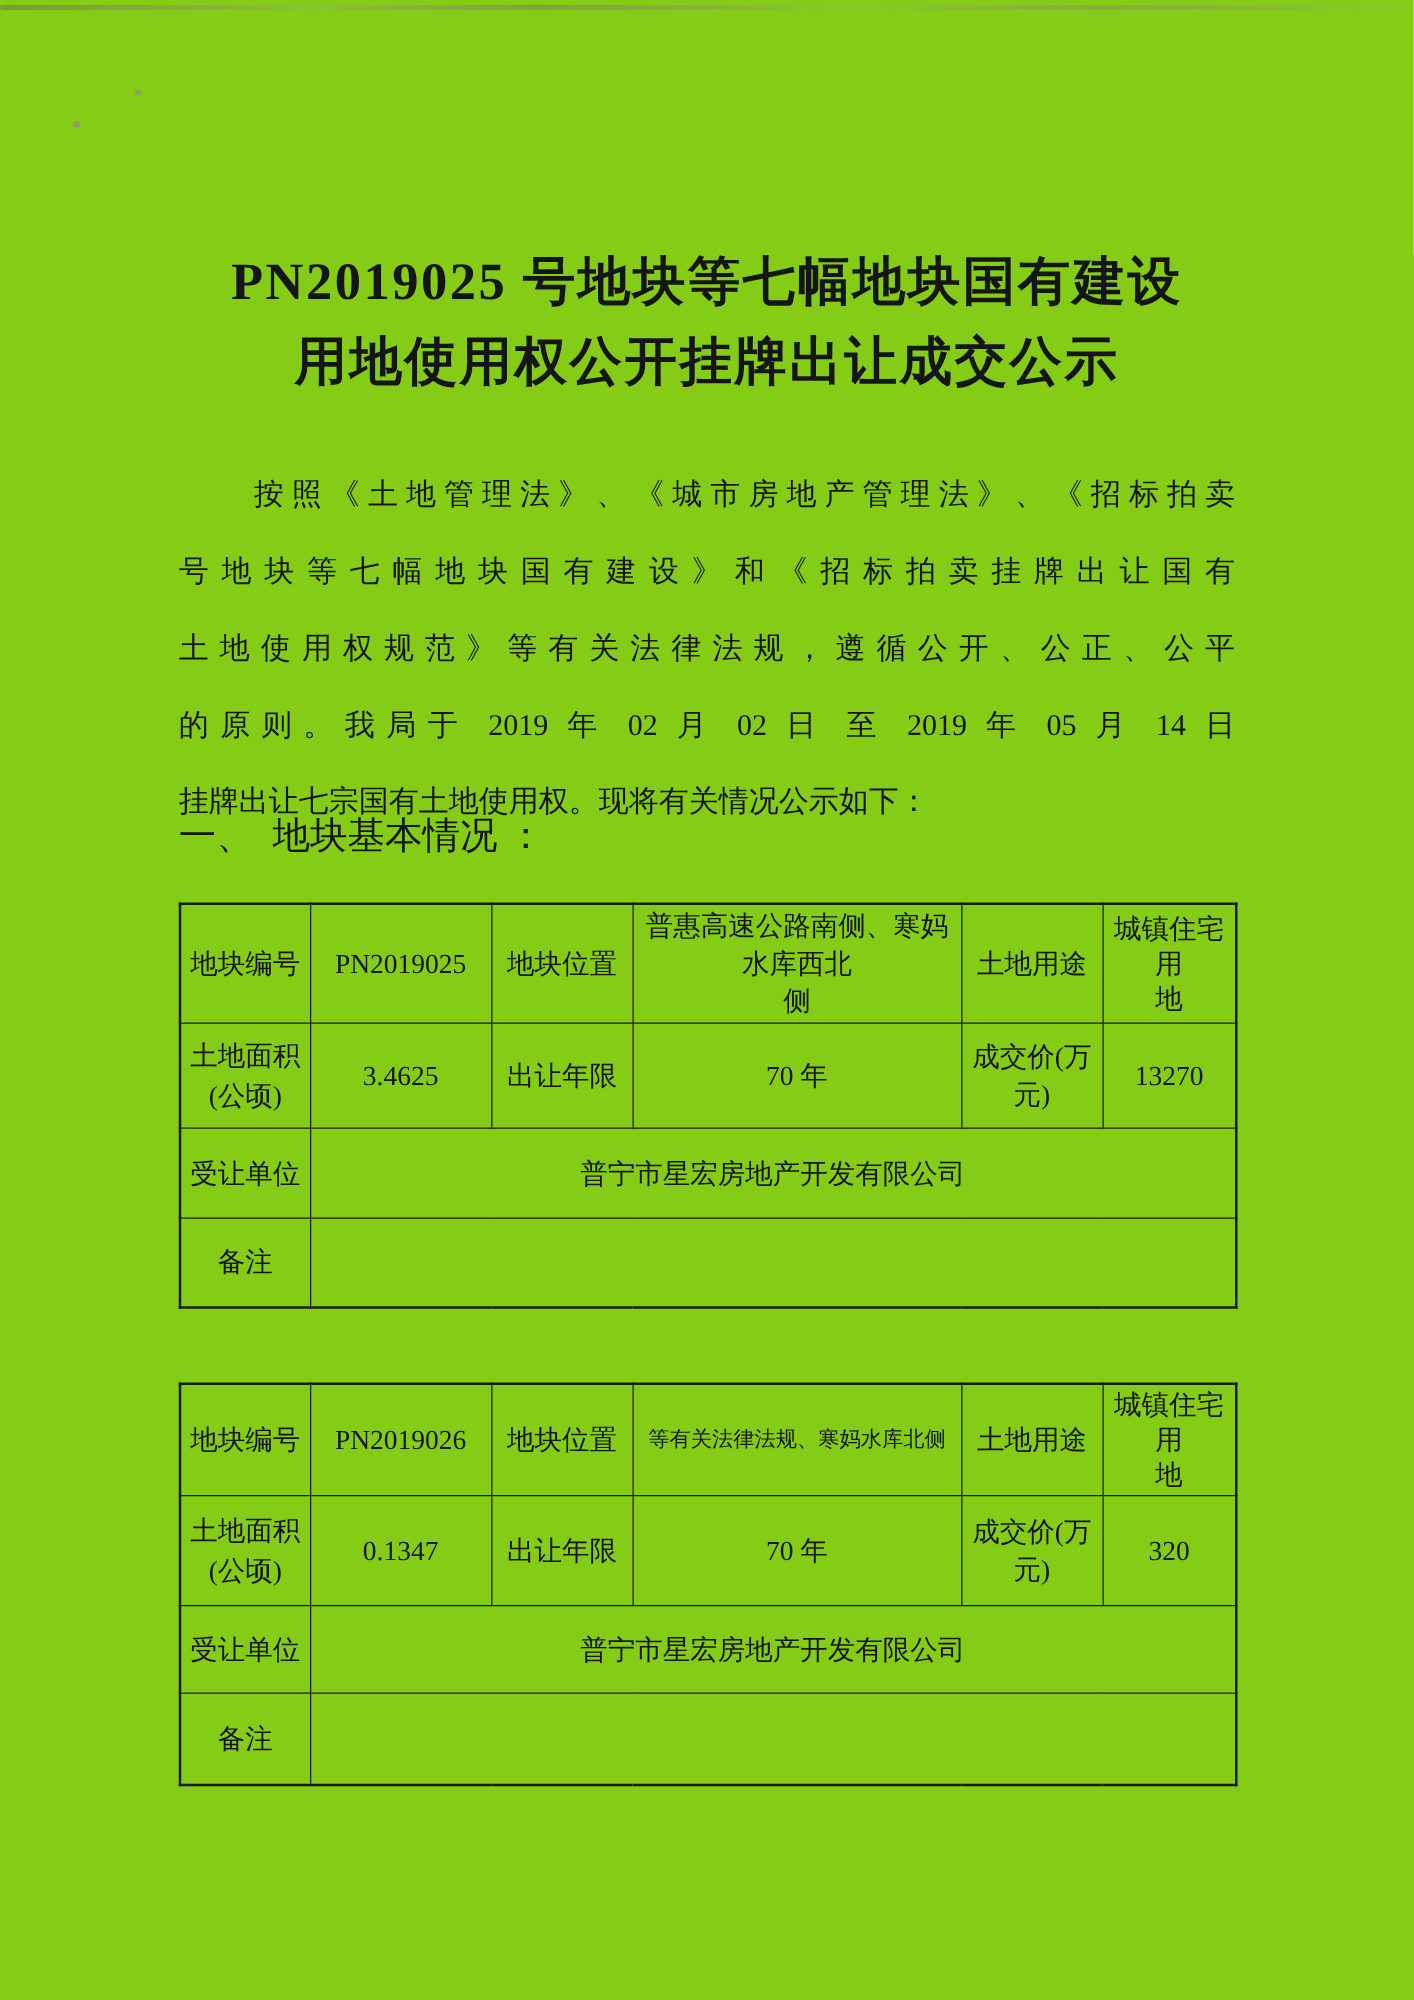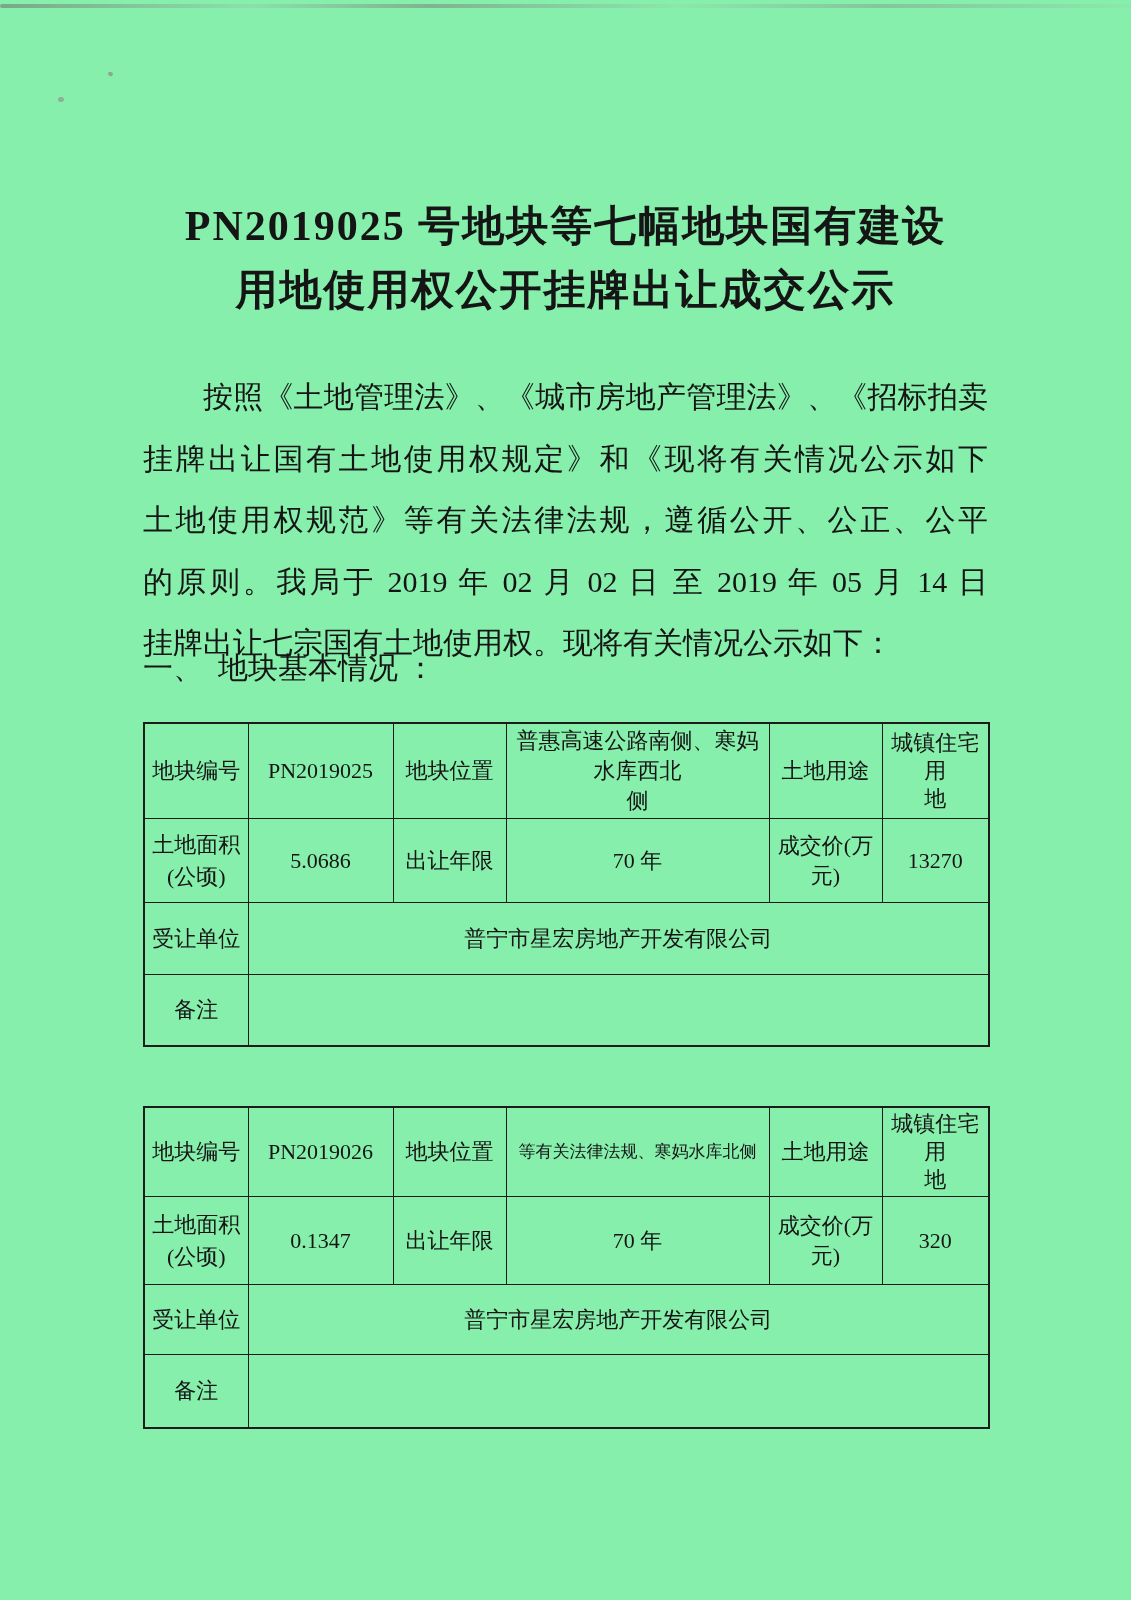--- a/index.html
+++ b/index.html
@@ -1,20 +1,20 @@
 <!DOCTYPE html>
 <html><head>
 <meta charset="utf-8">
 <style>
   html,body{margin:0;padding:0;background:#e8e8e6;}
   .page{
     position:relative;
     width:1131px;height:1600px;
     margin:0 auto;
-    background:#86efac;
+    background:#84cc16;
     overflow:hidden;
     font-family:"Liberation Serif","DejaVu Serif",serif;
     color:#151515;
   }
   
   .top-edge{
     position:absolute;top:4px;left:0;width:1131px;height:4px;
     background:linear-gradient(90deg,
       rgba(110,110,105,.55) 0%,rgba(160,160,155,.18) 22%,
       rgba(120,120,115,.5) 38%,rgba(175,175,170,.12) 60%,
@@ -27,21 +27,21 @@
 
   
   .doc-title{
     position:absolute;top:194px;left:0;width:1131px;
     text-align:center;font-size:42px;font-weight:bold;
     line-height:64px;letter-spacing:2px;
   }
   
   .body-text{
     position:absolute;top:366px;left:143px;width:845px;
-    font-size:30px;line-height:61.5px;
+    font-size:24px;line-height:61.5px;
   }
   .para-line{text-align:justify;text-align-last:justify;}
   .para-line.indent{padding-left:60px;}
   .para-line.no-justify{text-align:left;text-align-last:left;}
   .section-heading{
     position:absolute;top:648px;left:143px;width:845px;
     font-size:30px;white-space:pre;
   }
 
   
@@ -84,21 +84,21 @@
   <div class="speck speck-1"></div>
   <div class="speck speck-2"></div>
 
   <div class="doc-title">
     <div>PN2019025 号地块等七幅地块国有建设</div>
     <div>用地使用权公开挂牌出让成交公示</div>
   </div>
 
   <div class="body-text">
     <div class="para-line indent">按照《土地管理法》、《城市房地产管理法》、《招标拍卖</div>
-    <div class="para-line">挂牌出让国有土地使用权规定》和《现将有关情况公示如下</div>
+    <div class="para-line">号地块等七幅地块国有建设》和《招标拍卖挂牌出让国有</div>
     <div class="para-line">土地使用权规范》等有关法律法规，遵循公开、公正、公平</div>
     <div class="para-line">的原则。我局于 2019 年 02 月 02 日 至 2019 年 05 月 14 日</div>
     <div class="para-line no-justify">挂牌出让七宗国有土地使用权。现将有关情况公示如下：</div>
   </div>
 
   <div class="section-heading">一、  地块基本情况 ：</div>
 
   <table class="land-table table-1">
     <colgroup>
       <col style="width:104px">
@@ -115,21 +115,21 @@
         <td class="lbl">地块位置</td>
         <td class="location-cell">普惠高速公路南侧、寒妈水库西北
 侧</td>
         <td class="lbl">土地用途</td>
         <td class="use-cell">城镇住宅用
 地</td>
       </tr>
       <tr class="r2">
         <td class="lbl area-lbl">土地面积
 (公顷)</td>
-        <td>5.0686</td>
+        <td>3.4625</td>
         <td class="lbl">出让年限</td>
         <td>70 年</td>
         <td class="lbl price-lbl">成交价(万元)</td>
         <td>13270</td>
       </tr>
       <tr class="r3">
         <td class="lbl">受让单位</td>
         <td colspan="5">普宁市星宏房地产开发有限公司</td>
       </tr>
       <tr class="r4">

